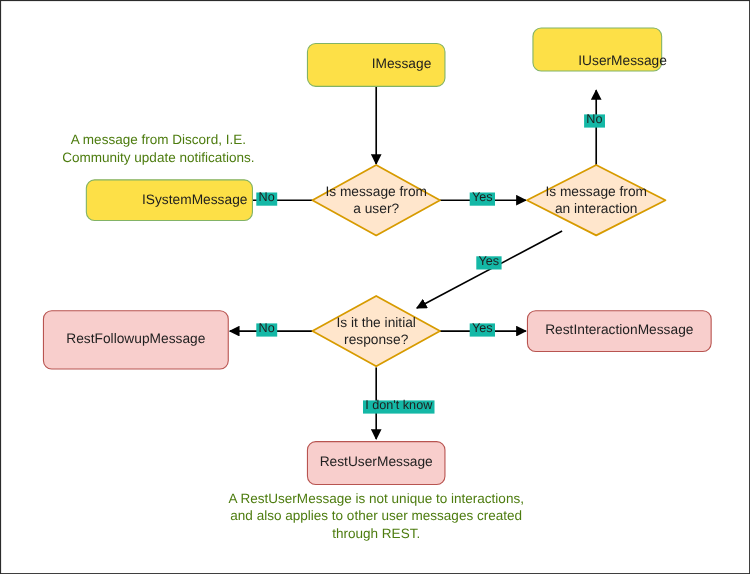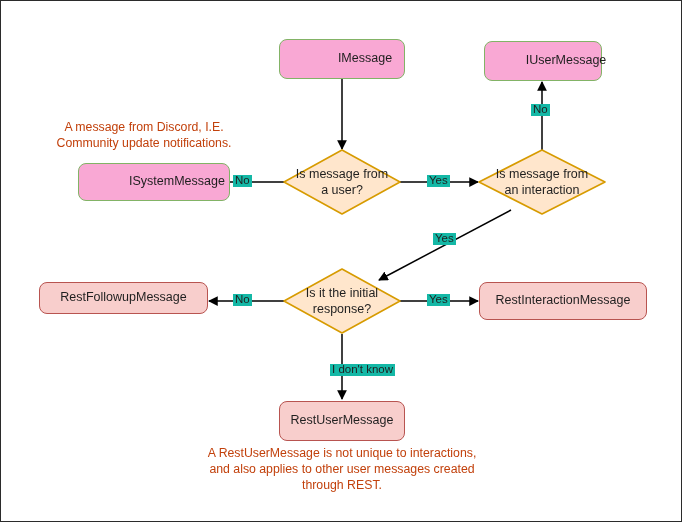--- a/index.html
+++ b/index.html
@@ -35,21 +35,21 @@
     font-size: 12.5px;
     color: #1f1f1f;
     line-height: 1.25;
   }
   .box {
     border-radius: 8px;
     border-width: 1.4px;
     border-style: solid;
   }
   .box.green {
-    background: #f9a8d4;
+    background: #fde047;
     border-color: #82b366;
     padding-left: 46px;
   }
   .box.pink {
     background: #f8cecc;
     border-color: #b85450;
   }
   .diamond-wrap {
     position: absolute;
   }
@@ -69,21 +69,21 @@
     justify-content: center;
     text-align: center;
     font-size: 12.5px;
     color: #1f1f1f;
     line-height: 1.25;
   }
   .note {
     position: absolute;
     text-align: center;
     font-size: 12.3px;
-    color: #c2410c;
+    color: #4d7c0f;
     line-height: 1.3;
   }
   .edge-label {
     position: absolute;
     font-size: 11.5px;
     color: #1f1f1f;
     background: #14b8a6;
     padding: 0 2px;
     white-space: nowrap;
     line-height: 1;
@@ -116,29 +116,29 @@
 
     <line x1="399" y1="300" x2="477" y2="300" stroke="#000000" stroke-width="1.5" marker-end="url(#arrow)"></line>
 
     <line x1="341" y1="333" x2="341" y2="398" stroke="#000000" stroke-width="1.5" marker-end="url(#arrow)"></line>
   </svg>
 
   <div class="node box green" style="left:278px; top:38px; width:126px; height:40px;">
     <span>IMessage</span>
   </div>
 
-  <div class="node box green" style="left:483px; top:40px; width:118px; height:40px;">
+  <div class="node box green" style="left:483px; top:24px; width:118px; height:40px;align-items:flex-end;">
     <span>IUserMessage</span>
   </div>
 
   <div class="node box green" style="left:77px; top:162px; width:152px; height:38px;">
     <span>ISystemMessage</span>
   </div>
 
-  <div class="node box pink" style="left:38px; top:281px; width:169px; height:32px;">
+  <div class="node box pink" style="left:38px; top:281px; width:169px; height:54px;">
     <span>RestFollowupMessage</span>
   </div>
 
   <div class="node box pink" style="left:478px; top:281px; width:168px; height:38px;">
     <span>RestInteractionMessage</span>
   </div>
 
   <div class="node box pink" style="left:278px; top:400px; width:126px; height:40px;">
     <span>RestUserMessage</span>
   </div>

